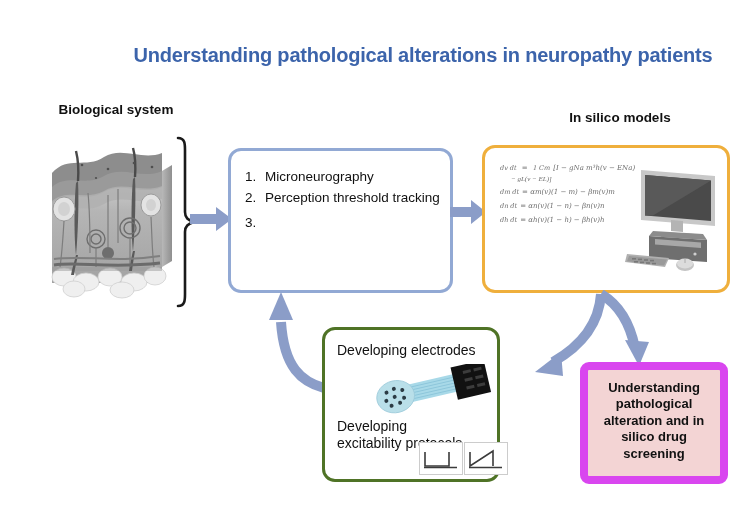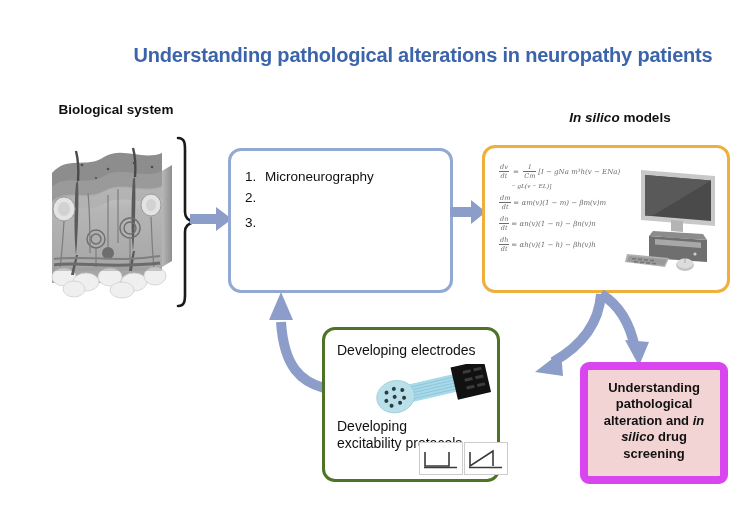--- a/index.html
+++ b/index.html
@@ -17,21 +17,21 @@
     font-size:20px;font-weight:bold;color:#3c64ab;
     letter-spacing:-0.2px;
     padding-left:48px;
   }
 
   
   .sec-head{font-size:13.5px;font-weight:bold;color:#111;text-align:center;line-height:1.22;}
   #head-bio{left:16px;top:102px;width:200px;}
   #head-methods{left:240px;top:110px;width:205px;}
   #head-silico{left:520px;top:110px;width:200px;}
-  .ital{font-style:italic;}
+  .ital{}
 
   
   .box{box-sizing:border-box;background:#ffffff;}
   #box-methods{
     left:228px;top:148px;width:225px;height:145px;
     border:3px solid #92a9d4;border-radius:13px;
   }
   #box-silico{
     left:482px;top:145px;width:248px;height:148px;
     border:3px solid #efaf3c;border-radius:13px;
@@ -64,21 +64,21 @@
   
   #g-lab1{left:12px;top:12px;font-size:14px;color:#111;}
   #g-lab2{left:12px;top:88px;font-size:14px;color:#111;line-height:1.2;width:130px;}
 
   
   #eqs{
     position:absolute;left:12px;top:16px;width:132px;
     color:#6d6d6d;font-family:"DejaVu Serif", serif;
   }
   .eq{display:flex;align-items:center;margin-bottom:6px;font-size:7px;white-space:nowrap;}
-  .frac{display:inline-flex;flex-direction:column;align-items:center;margin:0 2px;line-height:1;}
+  .frac{display:inline-flex;align-items:center;margin:0 2px;line-height:1;}
   .frac .num{font-style:italic;font-size:6.5px;padding:0 1px;}
   .frac .bar{width:100%;height:1px;background:#6d6d6d;margin:0.5px 0;}
   .frac .den{font-style:italic;font-size:6.5px;padding:0 1px;}
   .eqbody{font-style:italic;}
   .eq2{font-size:7px;color:#6d6d6d;font-family:Liberation Serif, serif;
        font-style:italic;margin-left:14px;margin-top:-3px;margin-bottom:5px;white-space:nowrap;}
 </style>
 </head>
 <body>
 
@@ -176,20 +176,21 @@
 
 
   <div class="abs box" id="box-methods">
     <div id="methods-list">
       <div class="mrow">
         <span class="mnum">1.</span>
         <span class="mtxt">Microneurography</span>
       </div>
       <div class="mrow">
         <span class="mnum">2.</span>
+        <span class="mtxt">Perception threshold tracking</span>
       </div>
       <div class="mrow" style="margin-top:4px;">
         <span class="mnum">3.</span>
       </div>
     </div>
   </div>
 
   <svg class="abs" style="left:450px;top:198px;" width="38" height="28" viewBox="0 0 38 28">
     <path d="M0,9 L21,9 L21,2 L36,14 L21,26 L21,19 L0,19 Z" fill="#8b9dc8"></path>
   </svg>

